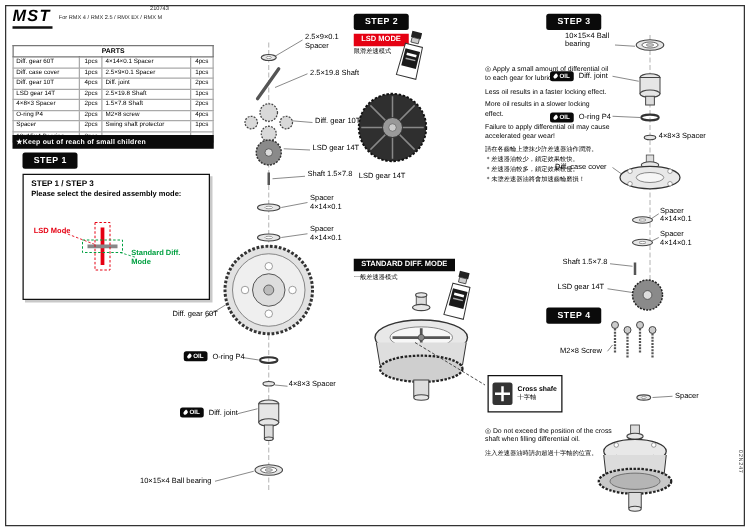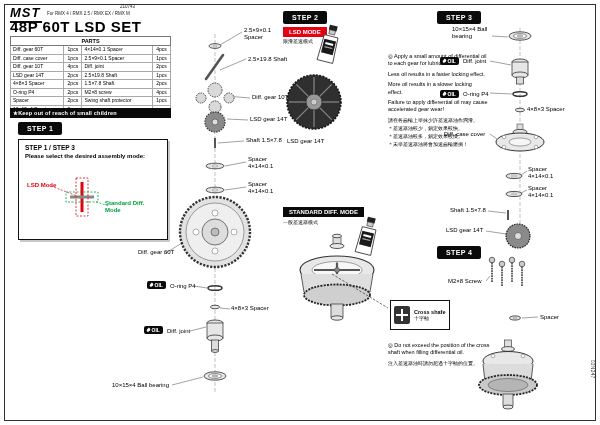--- a/index.html
+++ b/index.html
@@ -41,21 +41,20 @@
 </style>
 </head>
 <body>
 
 <div class="page">
   <div class="frame"></div>
 
   <div class="logo">MST</div>
   <div class="pn">210743</div>
   <div class="compat">For RMX 4 / RMX 2.5 / RMX EX / RMX M</div>
-  <div class="title">48P 60T LSD SET</div>
 
   <table class="parts">
     <colgroup>
         <col style="width:50px">
         <col style="width:17px">
         <col style="width:66px">
         <col style="width:17px">
       </colgroup>
     <thead>
         <tr>

